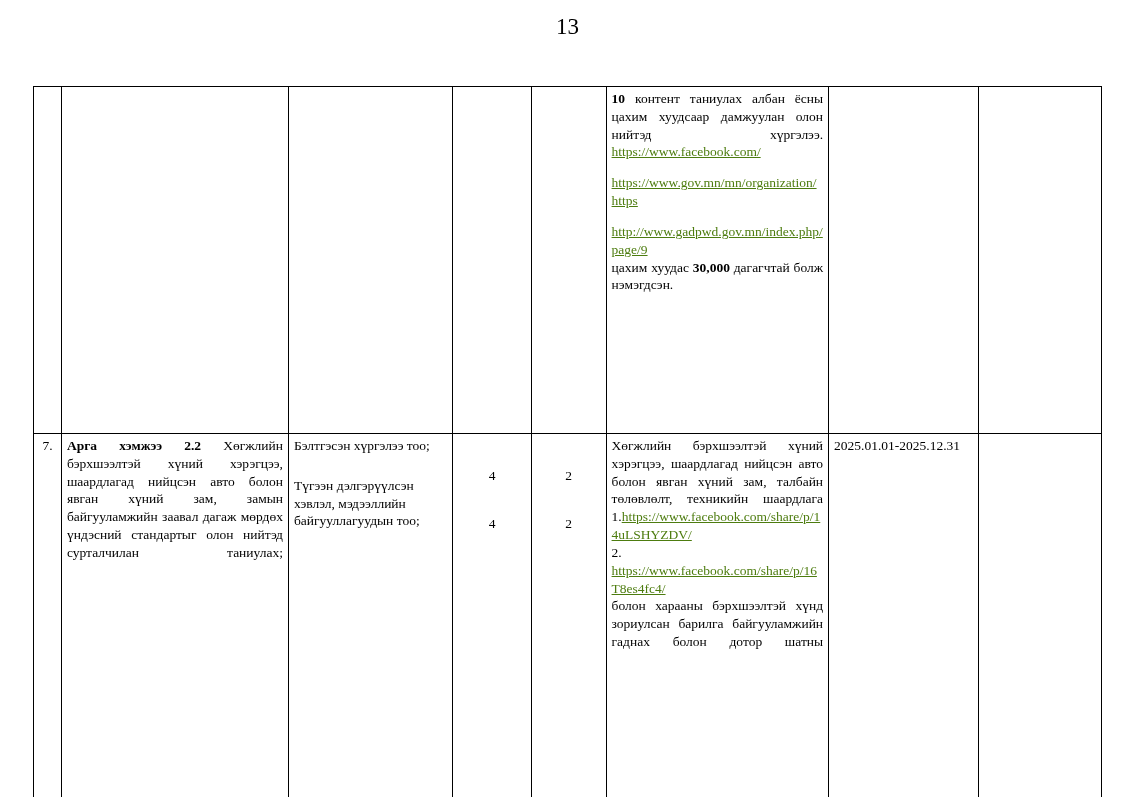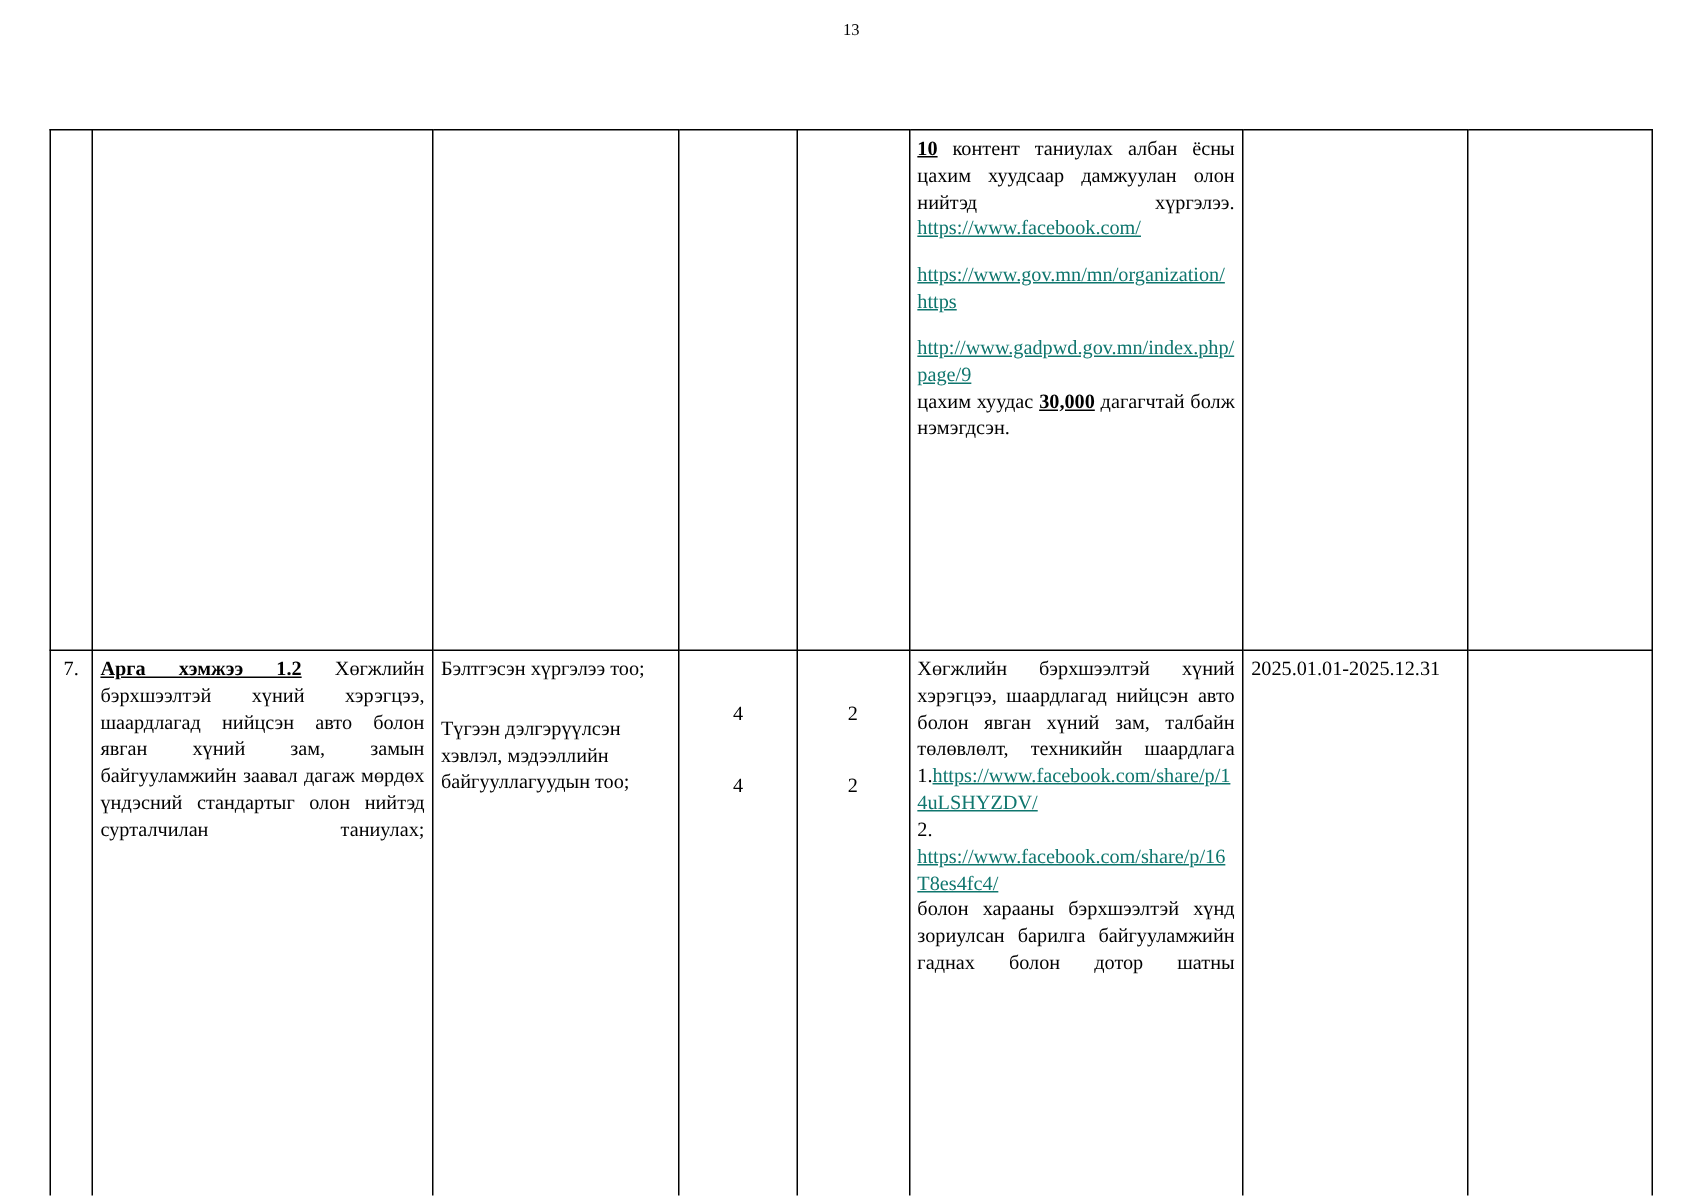--- a/index.html
+++ b/index.html
@@ -19,21 +19,21 @@
     width: 1135px;
     height: 797px;
     box-sizing: border-box;
   }
   .page-number {
     position: absolute;
     top: 14px;
     left: 0;
     width: 1135px;
     text-align: center;
-    font-size: 11px;
+    font-size: 23px;
     font-family: "Liberation Serif", serif;
   }
   table.doc-table {
     position: absolute;
     top: 86px;
     left: 33px;
     width: 1069px;
     border-collapse: collapse;
     table-layout: fixed;
   }
@@ -49,23 +49,23 @@
   .c-measure { width: 203px; }
   .c-indicator { width: 147px; }
   .c-plan { width: 70px; }
   .c-actual { width: 67px; }
   .c-result { width: 199px; }
   .c-date { width: 134px; }
   .c-note { width: 110px; }
 
   .just { text-align: justify; text-align-last: justify; }
   .just-last-left { text-align: justify; }
-  .bold { font-weight: bold; text-decoration: underline; }
+  .bold { font-weight: bold; }
   .link {
-    color: #0f766e;
+    color: #4d7c0f;
     text-decoration: underline;
     word-break: break-all;
   }
   .gap { display: block; height: 13px; }
   .num-cell {
     text-align: center;
     vertical-align: middle;
   }
   .plan-first { padding-top: 30px; text-align: center; }
   .plan-second { padding-top: 30px; text-align: center; }
@@ -128,21 +128,21 @@
           </div>
         </td>
         <td class="empty-cell"></td>
         <td class="empty-cell"></td>
       </tr>
 
       <tr class="row2">
         <td class="num-cell">7.</td>
         <td>
           <div class="just">
-            <span class="bold">Арга хэмжээ 1.2</span>
+            <span class="bold">Арга хэмжээ 2.2</span>
             <span>Хөгжлийн бэрхшээлтэй хүний хэрэгцээ, шаардлагад нийцсэн авто болон явган хүний зам, замын байгууламжийн заавал дагаж мөрдөх үндэсний стандартыг олон нийтэд сурталчилан таниулах;</span>
           </div>
         </td>
         <td>
           <div>Бэлтгэсэн хүргэлээ тоо;</div>
           <div class="indicator-second">Түгээн дэлгэрүүлсэн хэвлэл, мэдээллийн байгууллагуудын тоо;</div>
         </td>
         <td>
           <div class="plan-first num-val">4</div>
           <div class="plan-second num-val">4</div>

